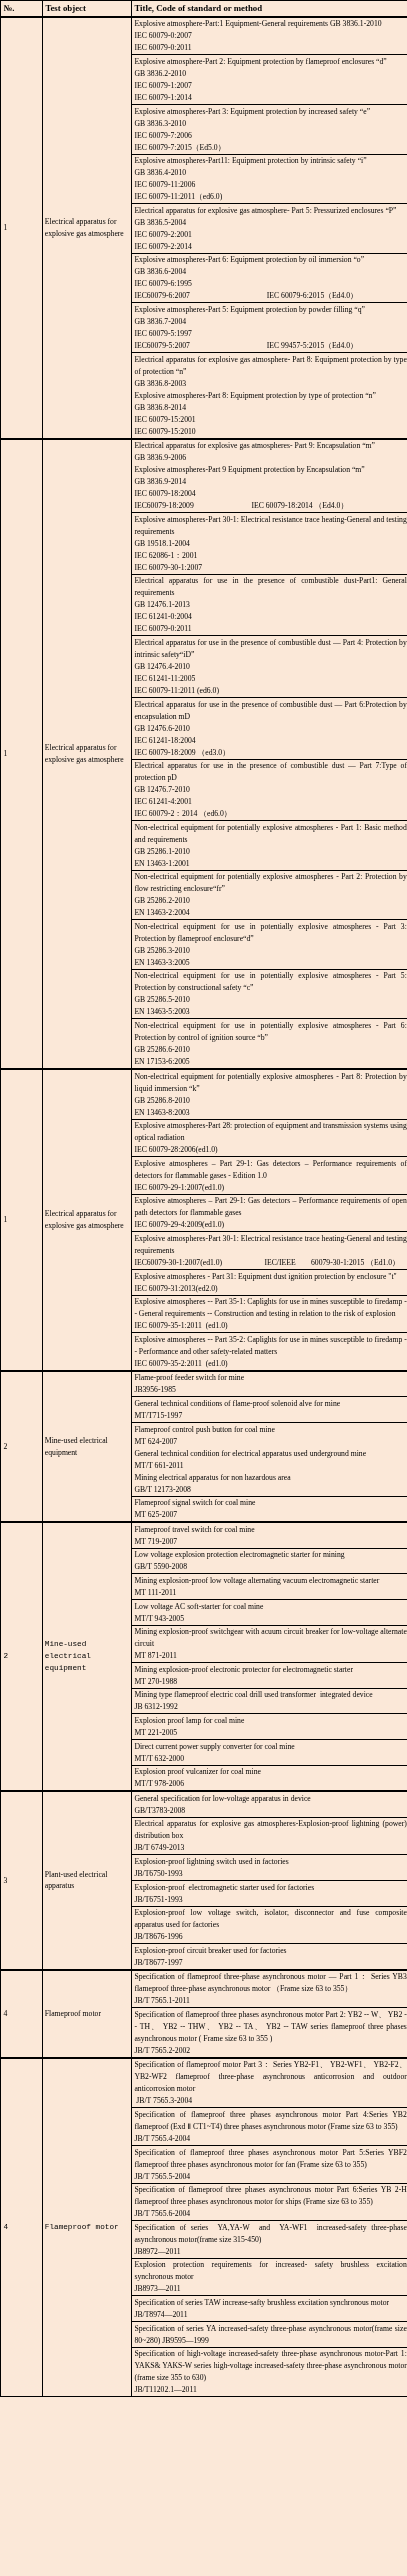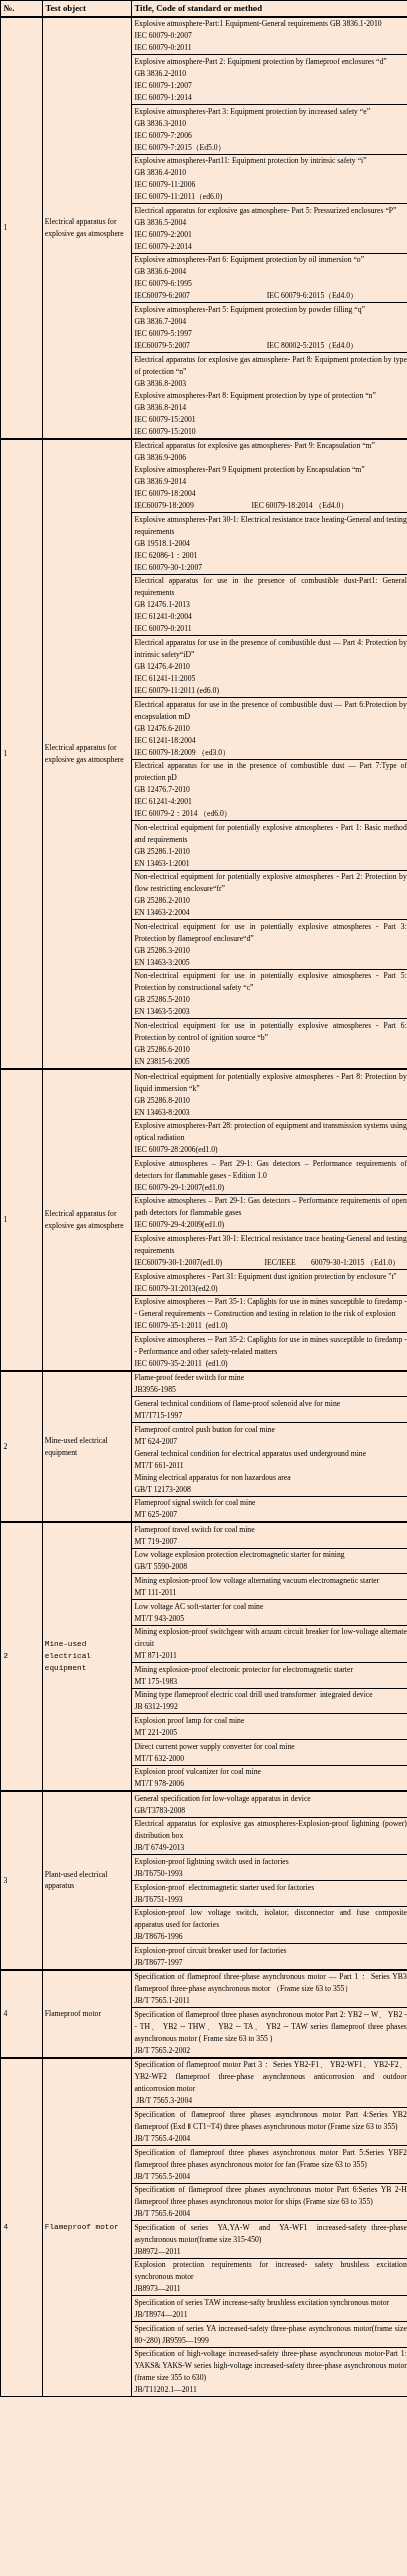--- a/index.html
+++ b/index.html
@@ -109,21 +109,21 @@
           <div class="entry">
             <div class="line">Explosive atmospheres-Part 6: Equipment protection by oil immersion “o”</div>
             <div class="line">GB 3836.6-2004</div>
             <div class="line">IEC 60079-6:1995</div>
             <div class="line">IEC60079-6:2007                                        IEC 60079-6:2015（Ed4.0）</div>
           </div>
           <div class="entry">
             <div class="line">Explosive atmospheres-Part 5: Equipment protection by powder filling “q”</div>
             <div class="line">GB 3836.7-2004</div>
             <div class="line">IEC 60079-5:1997</div>
-            <div class="line">IEC60079-5:2007                                        IEC 80002-5:2015（Ed4.0）</div>
+            <div class="line">IEC60079-5:2007                                        IEC 99457-5:2015（Ed4.0）</div>
           </div>
           <div class="entry">
             <div class="line">Electrical apparatus for explosive gas atmosphere- Part 8: Equipment protection by type of protection “n”</div>
             <div class="line">GB 3836.8-2003</div>
             <div class="line">Explosive atmospheres-Part 8: Equipment protection by type of protection “n”</div>
             <div class="line">GB 3836.8-2014</div>
             <div class="line">IEC 60079-15:2001</div>
             <div class="line">IEC 60079-15:2010</div>
           </div>
         </td>
@@ -186,21 +186,21 @@
             <div class="line">EN 13463-3:2005</div>
           </div>
           <div class="entry">
             <div class="line">Non-electrical equipment for use in potentially explosive atmospheres - Part 5: Protection by constructional safety “c”</div>
             <div class="line">GB 25286.5-2010</div>
             <div class="line">EN 13463-5:2003</div>
           </div>
           <div class="entry">
             <div class="line">Non-electrical equipment for use in potentially explosive atmospheres - Part 6: Protection by control of ignition source “b”</div>
             <div class="line">GB 25286.6-2010</div>
-            <div class="line">EN 23815-6:2005</div>
+            <div class="line">EN 17153-6:2005</div>
           </div>
         </td>
       </tr>
       <tr class="group">
         <td class="no-cell">1</td>
         <td class="obj-cell">Electrical apparatus for explosive gas atmosphere</td>
         <td class="entries-cell">
           <div class="entry">
             <div class="line">Non-electrical equipment for potentially explosive atmospheres - Part 8: Protection by liquid immersion “k”</div>
             <div class="line">GB 25286.8-2010</div>
@@ -281,21 +281,21 @@
           <div class="entry">
             <div class="line">Low voltage AC soft-starter for coal mine</div>
             <div class="line">MT/T 943-2005</div>
           </div>
           <div class="entry">
             <div class="line">Mining explosion-proof switchgear with acuum circuit breaker for low-voltage alternate circuit</div>
             <div class="line">MT 871-2011</div>
           </div>
           <div class="entry">
             <div class="line">Mining explosion-proof electronic protector for electromagnetic starter</div>
-            <div class="line">MT 175-1983</div>
+            <div class="line">MT 270-1988</div>
           </div>
           <div class="entry">
             <div class="line">Mining type flameproof electric coal drill used transformer  integrated device</div>
             <div class="line">JB 6312-1992</div>
           </div>
           <div class="entry">
             <div class="line">Explosion proof lamp for coal mine</div>
             <div class="line">MT 221-2005</div>
           </div>
           <div class="entry">

